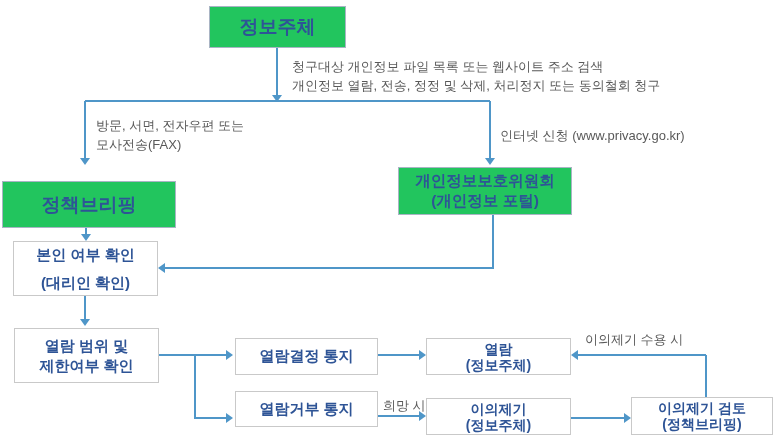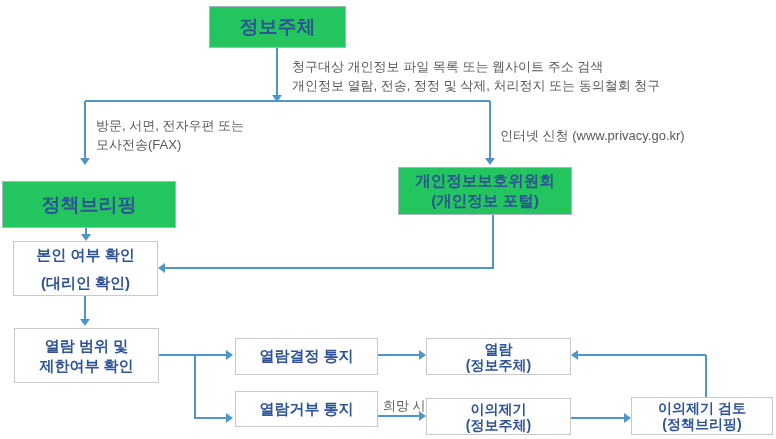--- a/index.html
+++ b/index.html
@@ -112,14 +112,17 @@
   <div class="ann" style="left:96px;top:116px;">
     <div>방문, 서면, 전자우편 또는</div>
     <div>모사전송(FAX)</div>
   </div>
   <div class="ann" style="left:500px;top:126px;">
     <div>인터넷 신청 (www.privacy.go.kr)</div>
   </div>
   <div class="ann" style="left:383px;top:396px;">
     <div>희망 시</div>
   </div>
+  <div class="ann" style="left:585px;top:330px;">
+    <div>이의제기 수용 시</div>
+  </div>
 
 </div>
 
 </body></html>

